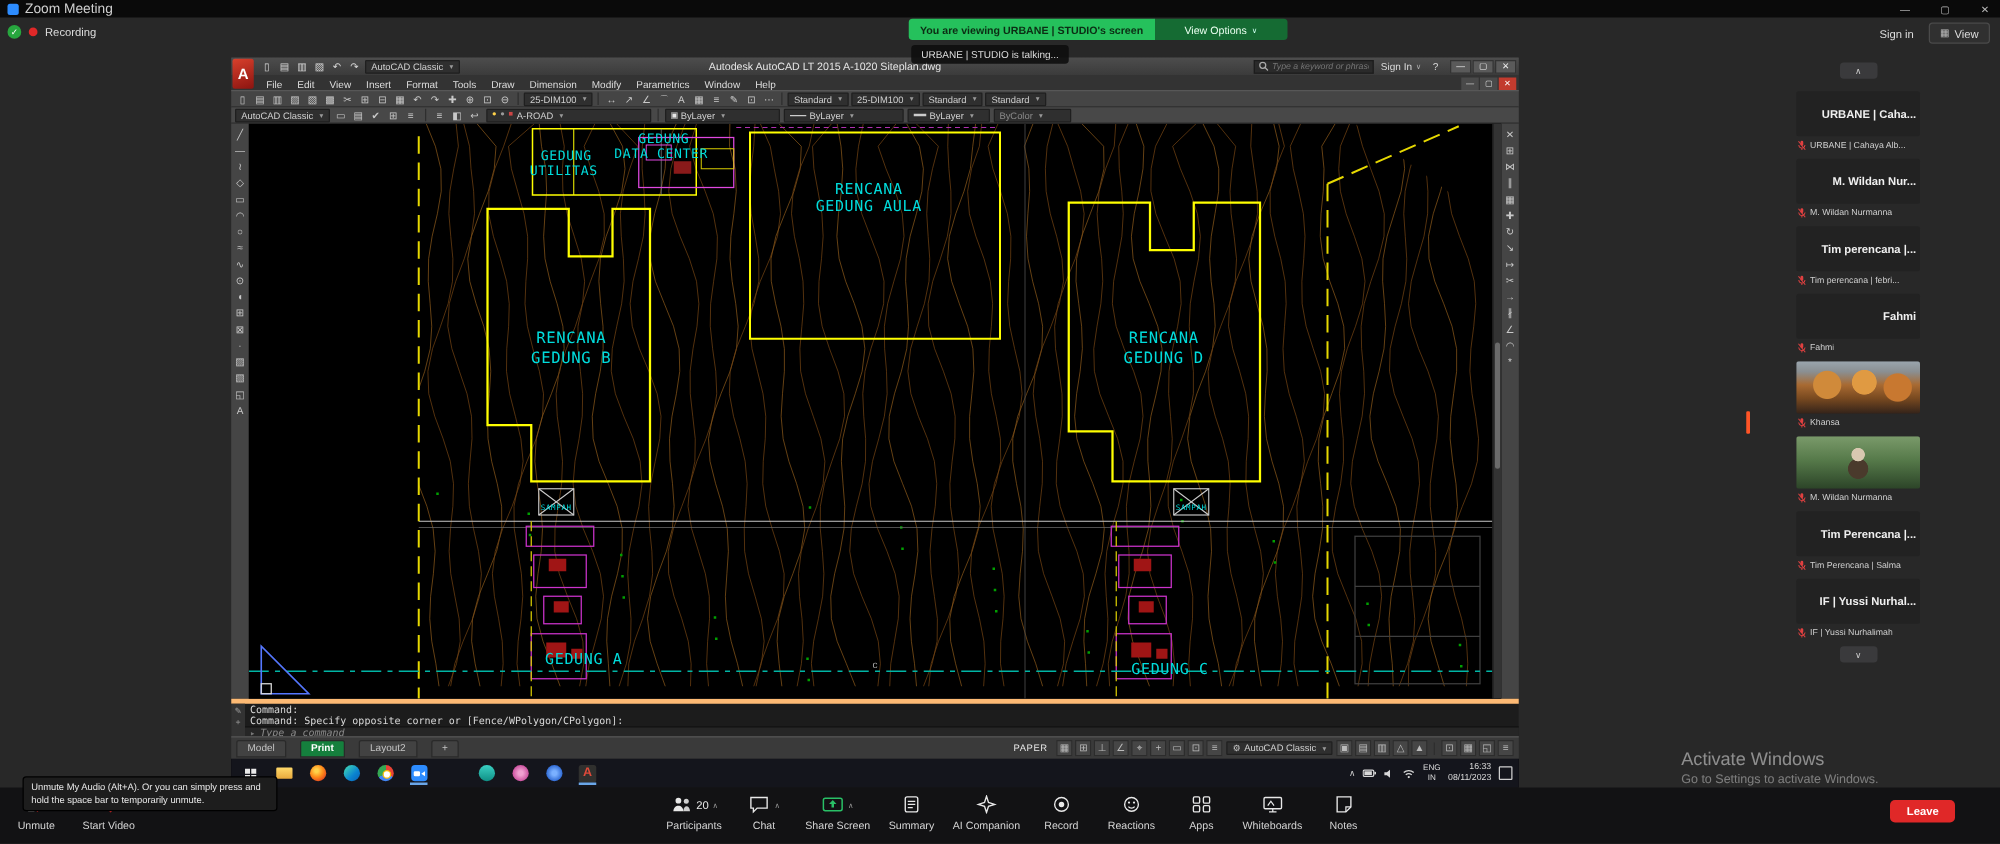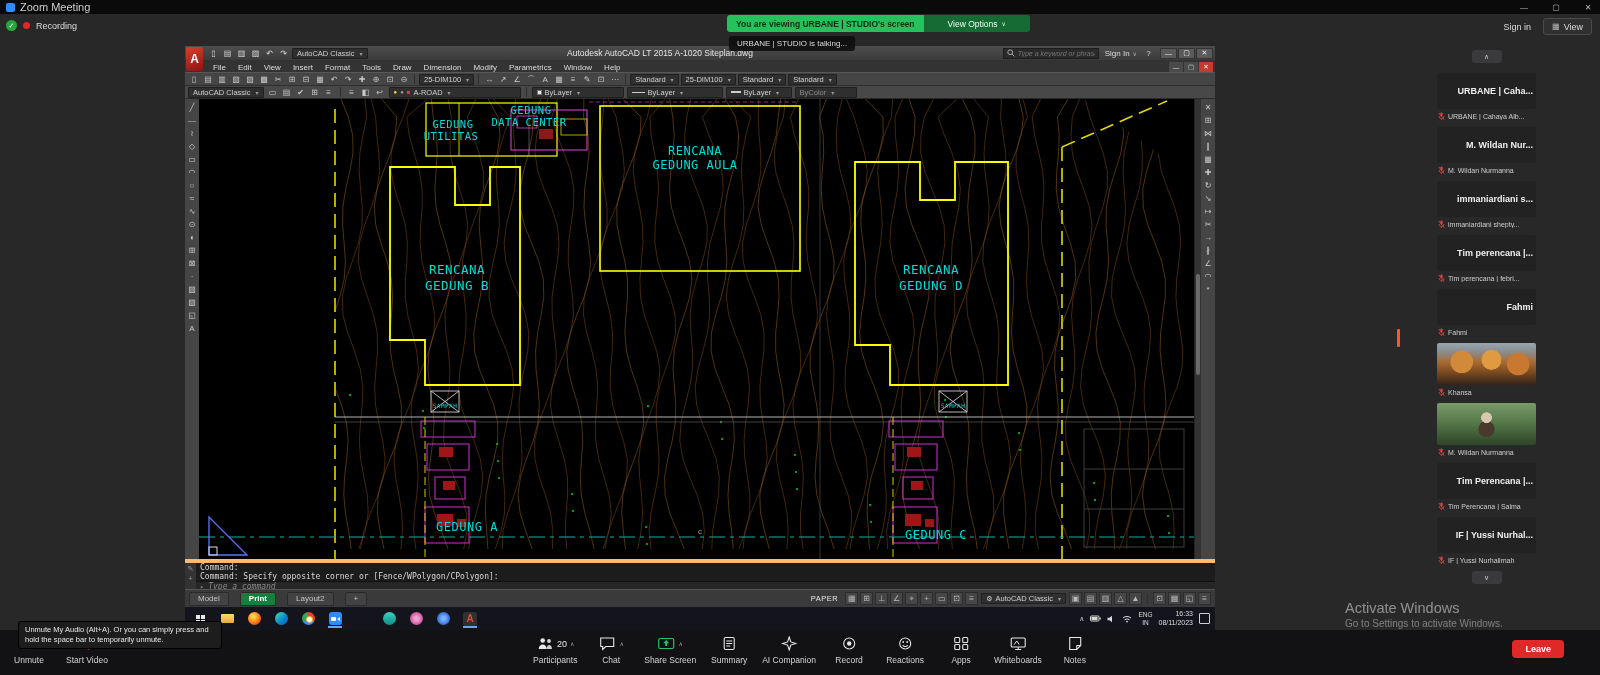--- a/index.html
+++ b/index.html
@@ -867,113 +867,99 @@
             <rect x="2.4" y="0.5" width="2.2" height="4" rx="1.1" fill="#e04040"></rect>
             <path d="M1 4a2.5 2.5 0 0 0 5 0" stroke="#e04040" fill="none" stroke-width="0.8"></path>
             <line x1="3.5" y1="6.5" x2="3.5" y2="8" stroke="#e04040" stroke-width="0.8"></line>
             <line x1="0.8" y1="1" x2="6.2" y2="7.8" stroke="#e04040" stroke-width="0.9"></line>
           </svg>
         <span class="p-capname">M. Wildan Nurmanna</span>
       </div>
     </div>
       <div class="participant" data-kind="text">
       <div class="p-tile">
-        <span class="p-title">immaniardiani s...</span>
+        <span class="p-title">Tim perencana |...</span>
       </div>
       <div class="p-cap">
         <svg width="7" height="9" viewBox="0 0 7 9">
             <rect x="2.4" y="0.5" width="2.2" height="4" rx="1.1" fill="#e04040"></rect>
             <path d="M1 4a2.5 2.5 0 0 0 5 0" stroke="#e04040" fill="none" stroke-width="0.8"></path>
             <line x1="3.5" y1="6.5" x2="3.5" y2="8" stroke="#e04040" stroke-width="0.8"></line>
             <line x1="0.8" y1="1" x2="6.2" y2="7.8" stroke="#e04040" stroke-width="0.9"></line>
           </svg>
-        <span class="p-capname">immaniardiani shepty...</span>
+        <span class="p-capname">Tim perencana | febri...</span>
       </div>
     </div>
       <div class="participant" data-kind="text">
       <div class="p-tile">
-        <span class="p-title">Tim perencana |...</span>
+        <span class="p-title">Fahmi</span>
       </div>
       <div class="p-cap">
         <svg width="7" height="9" viewBox="0 0 7 9">
             <rect x="2.4" y="0.5" width="2.2" height="4" rx="1.1" fill="#e04040"></rect>
             <path d="M1 4a2.5 2.5 0 0 0 5 0" stroke="#e04040" fill="none" stroke-width="0.8"></path>
             <line x1="3.5" y1="6.5" x2="3.5" y2="8" stroke="#e04040" stroke-width="0.8"></line>
             <line x1="0.8" y1="1" x2="6.2" y2="7.8" stroke="#e04040" stroke-width="0.9"></line>
           </svg>
-        <span class="p-capname">Tim perencana | febri...</span>
-      </div>
-    </div>
-      <div class="participant" data-kind="text">
+        <span class="p-capname">Fahmi</span>
+      </div>
+    </div>
+      <div class="participant" data-kind="photo-trees">
       <div class="p-tile">
-        <span class="p-title">Fahmi</span>
+        <span class="p-title"></span>
       </div>
       <div class="p-cap">
         <svg width="7" height="9" viewBox="0 0 7 9">
             <rect x="2.4" y="0.5" width="2.2" height="4" rx="1.1" fill="#e04040"></rect>
             <path d="M1 4a2.5 2.5 0 0 0 5 0" stroke="#e04040" fill="none" stroke-width="0.8"></path>
             <line x1="3.5" y1="6.5" x2="3.5" y2="8" stroke="#e04040" stroke-width="0.8"></line>
             <line x1="0.8" y1="1" x2="6.2" y2="7.8" stroke="#e04040" stroke-width="0.9"></line>
           </svg>
-        <span class="p-capname">Fahmi</span>
-      </div>
-    </div>
-      <div class="participant" data-kind="photo-trees">
+        <span class="p-capname">Khansa</span>
+      </div>
+    </div>
+      <div class="participant" data-kind="photo-person">
       <div class="p-tile">
         <span class="p-title"></span>
       </div>
       <div class="p-cap">
         <svg width="7" height="9" viewBox="0 0 7 9">
             <rect x="2.4" y="0.5" width="2.2" height="4" rx="1.1" fill="#e04040"></rect>
             <path d="M1 4a2.5 2.5 0 0 0 5 0" stroke="#e04040" fill="none" stroke-width="0.8"></path>
             <line x1="3.5" y1="6.5" x2="3.5" y2="8" stroke="#e04040" stroke-width="0.8"></line>
             <line x1="0.8" y1="1" x2="6.2" y2="7.8" stroke="#e04040" stroke-width="0.9"></line>
           </svg>
-        <span class="p-capname">Khansa</span>
-      </div>
-    </div>
-      <div class="participant" data-kind="photo-person">
+        <span class="p-capname">M. Wildan Nurmanna</span>
+      </div>
+    </div>
+      <div class="participant" data-kind="text">
       <div class="p-tile">
-        <span class="p-title"></span>
+        <span class="p-title">Tim Perencana |...</span>
       </div>
       <div class="p-cap">
         <svg width="7" height="9" viewBox="0 0 7 9">
             <rect x="2.4" y="0.5" width="2.2" height="4" rx="1.1" fill="#e04040"></rect>
             <path d="M1 4a2.5 2.5 0 0 0 5 0" stroke="#e04040" fill="none" stroke-width="0.8"></path>
             <line x1="3.5" y1="6.5" x2="3.5" y2="8" stroke="#e04040" stroke-width="0.8"></line>
             <line x1="0.8" y1="1" x2="6.2" y2="7.8" stroke="#e04040" stroke-width="0.9"></line>
           </svg>
-        <span class="p-capname">M. Wildan Nurmanna</span>
+        <span class="p-capname">Tim Perencana | Salma</span>
       </div>
     </div>
       <div class="participant" data-kind="text">
       <div class="p-tile">
-        <span class="p-title">Tim Perencana |...</span>
+        <span class="p-title">IF | Yussi Nurhal...</span>
       </div>
       <div class="p-cap">
         <svg width="7" height="9" viewBox="0 0 7 9">
             <rect x="2.4" y="0.5" width="2.2" height="4" rx="1.1" fill="#e04040"></rect>
             <path d="M1 4a2.5 2.5 0 0 0 5 0" stroke="#e04040" fill="none" stroke-width="0.8"></path>
             <line x1="3.5" y1="6.5" x2="3.5" y2="8" stroke="#e04040" stroke-width="0.8"></line>
             <line x1="0.8" y1="1" x2="6.2" y2="7.8" stroke="#e04040" stroke-width="0.9"></line>
           </svg>
-        <span class="p-capname">Tim Perencana | Salma</span>
-      </div>
-    </div>
-      <div class="participant" data-kind="text">
-      <div class="p-tile">
-        <span class="p-title">IF | Yussi Nurhal...</span>
-      </div>
-      <div class="p-cap">
-        <svg width="7" height="9" viewBox="0 0 7 9">
-            <rect x="2.4" y="0.5" width="2.2" height="4" rx="1.1" fill="#e04040"></rect>
-            <path d="M1 4a2.5 2.5 0 0 0 5 0" stroke="#e04040" fill="none" stroke-width="0.8"></path>
-            <line x1="3.5" y1="6.5" x2="3.5" y2="8" stroke="#e04040" stroke-width="0.8"></line>
-            <line x1="0.8" y1="1" x2="6.2" y2="7.8" stroke="#e04040" stroke-width="0.9"></line>
-          </svg>
         <span class="p-capname">IF | Yussi Nurhalimah</span>
       </div>
     </div>
     </div>
   <div class="chev-btn bottom">
       <span>∨</span>
     </div>
 </div>
 
 <div id="watermark">

